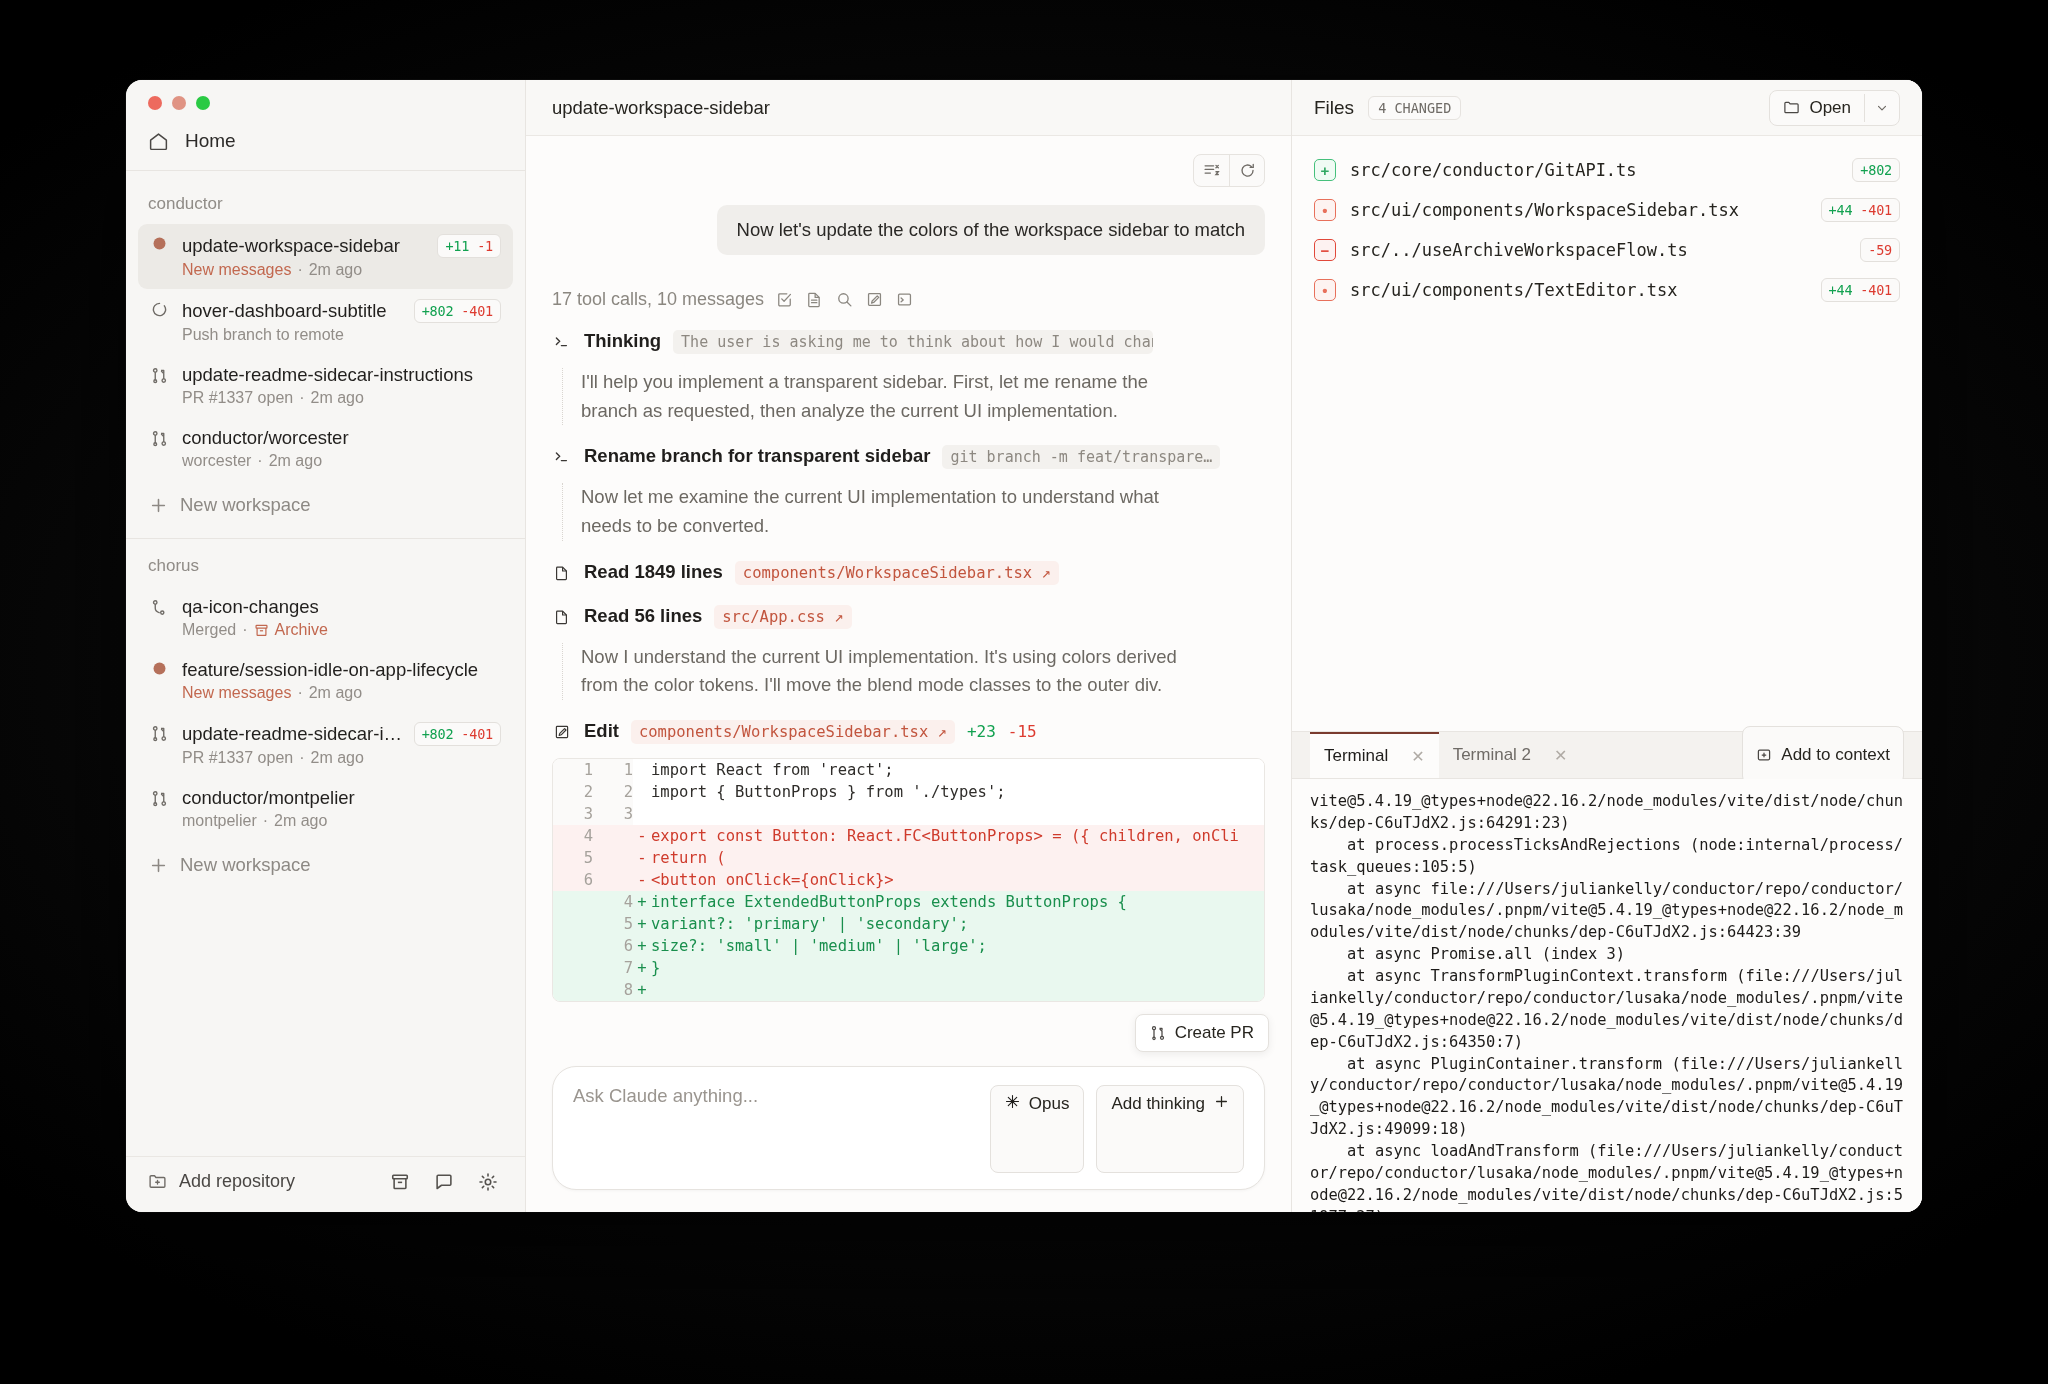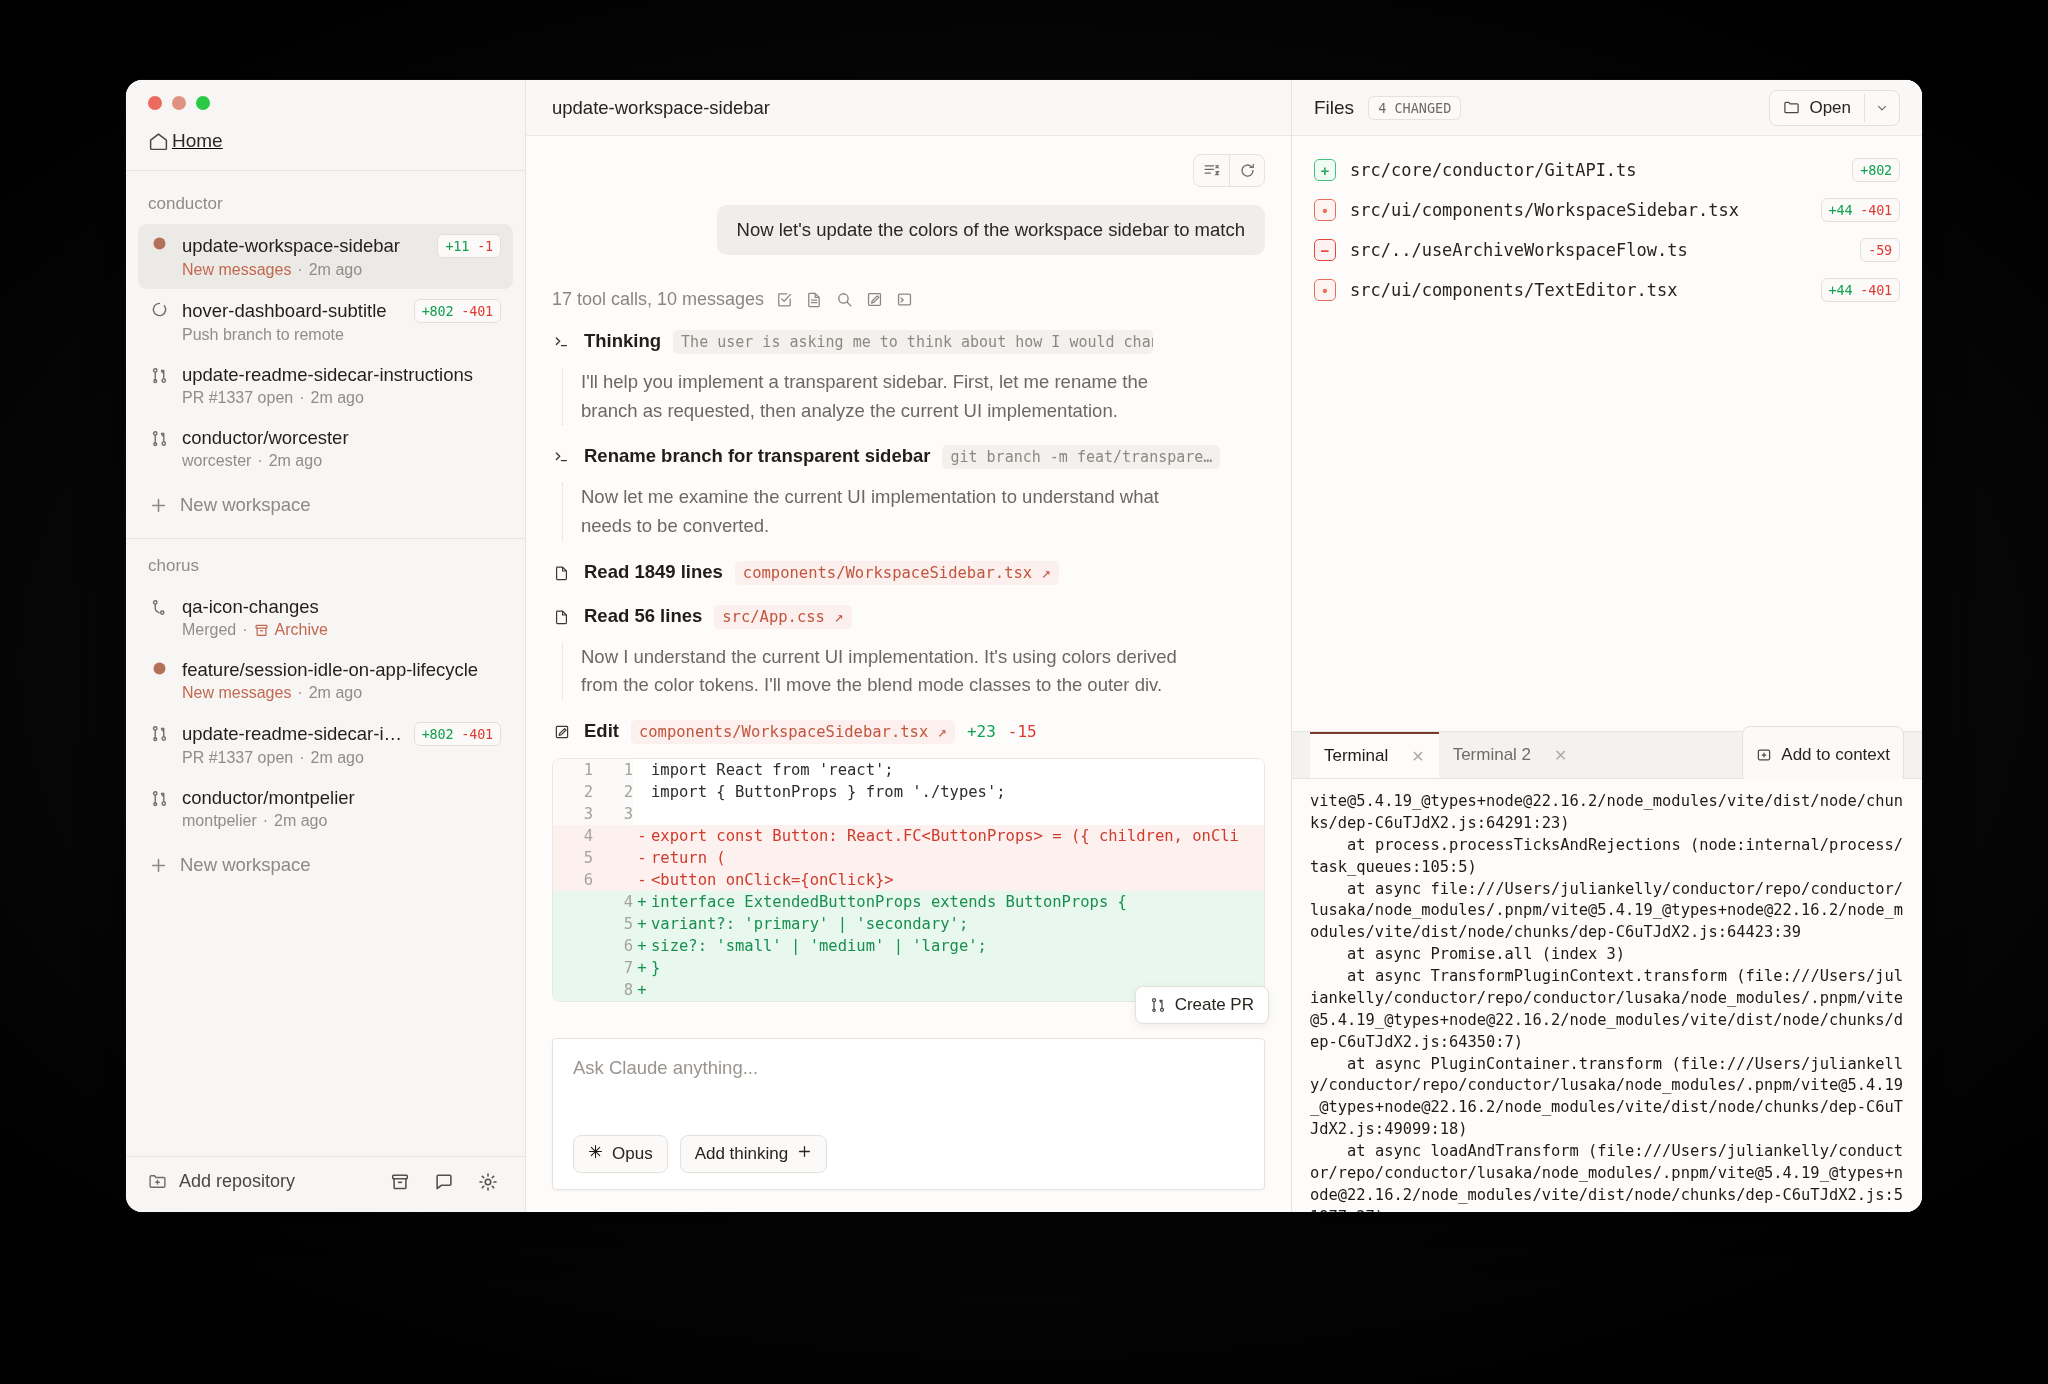--- a/index.html
+++ b/index.html
@@ -38,24 +38,23 @@
     display: flex; gap: 10px;
     padding: 16px 0 0 22px;
     height: 44px; align-items: flex-start;
   }
   .dot { width: 14px; height: 14px; border-radius: 50%; }
   .dot.red { background: #ed6a5e; }
   .dot.yellow { background: #e09383; }
   .dot.green { background: #2aca44; }
 
   .home-row {
-    display: flex; align-items: center; gap: 3px;
+    display: flex; align-items: center; gap: 16px;
     padding: 6px 20px 18px 22px;
     border-bottom: 1px solid #e8e5e1;
-    text-decoration: underline;
   }
   .home-row .label { font-size: 19px; color: #2c2a28; }
 
   .sb-scroll { flex: 1; overflow: hidden; padding-top: 6px; }
 
   .group-title {
     font-size: 17px; color: #908c87;
     padding: 17px 22px 10px 22px;
   }
   .group-sep { height: 1px; background: #e8e5e1; margin: 8px 0 0 0; }
@@ -197,24 +196,24 @@
   .createpr {
     position: absolute; right: 22px; bottom: 14px;
     background: #fff; border: 1px solid #e4e1dd; border-radius: 8px;
     padding: 8px 14px; display: flex; align-items: center; gap: 9px;
     font-size: 17px; color: #27251f;
     box-shadow: 0 2px 8px rgba(0,0,0,0.07);
   }
 
   .composer-wrap { padding: 0 26px 22px 26px; background: #fdfcfb; }
   .composer {
-    border: 1px solid #e6e3df; border-radius: 4px; background: #fff;
+    border: 1px solid #e6e3df; border-radius: 24px; background: #fff;
     padding: 18px 20px 16px 20px;
     box-shadow: 0 1px 3px rgba(0,0,0,0.04);
-    height: 152px; display: flex; flex-direction: column;
+    height: 124px; display: flex; flex-direction: row;
   }
   .composer .ph { font-size: 18.5px; color: #9a958f; flex: 1; }
   .composer .row { display: flex; gap: 12px; }
   .cbtn {
     border: 1px solid #e4e1dd; border-radius: 8px; background: #fbfaf9;
     padding: 8px 14px; display: flex; align-items: flex-start; gap: 9px;
     font-size: 17px; color: #27251f;
   }
 
   

